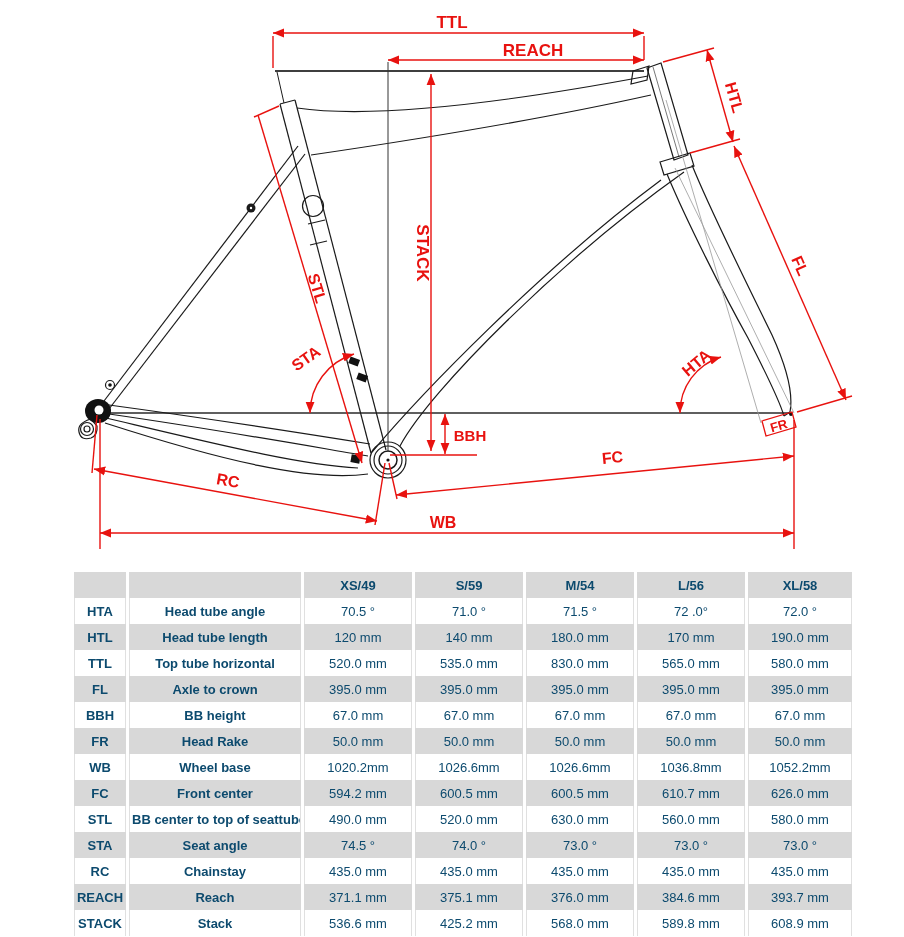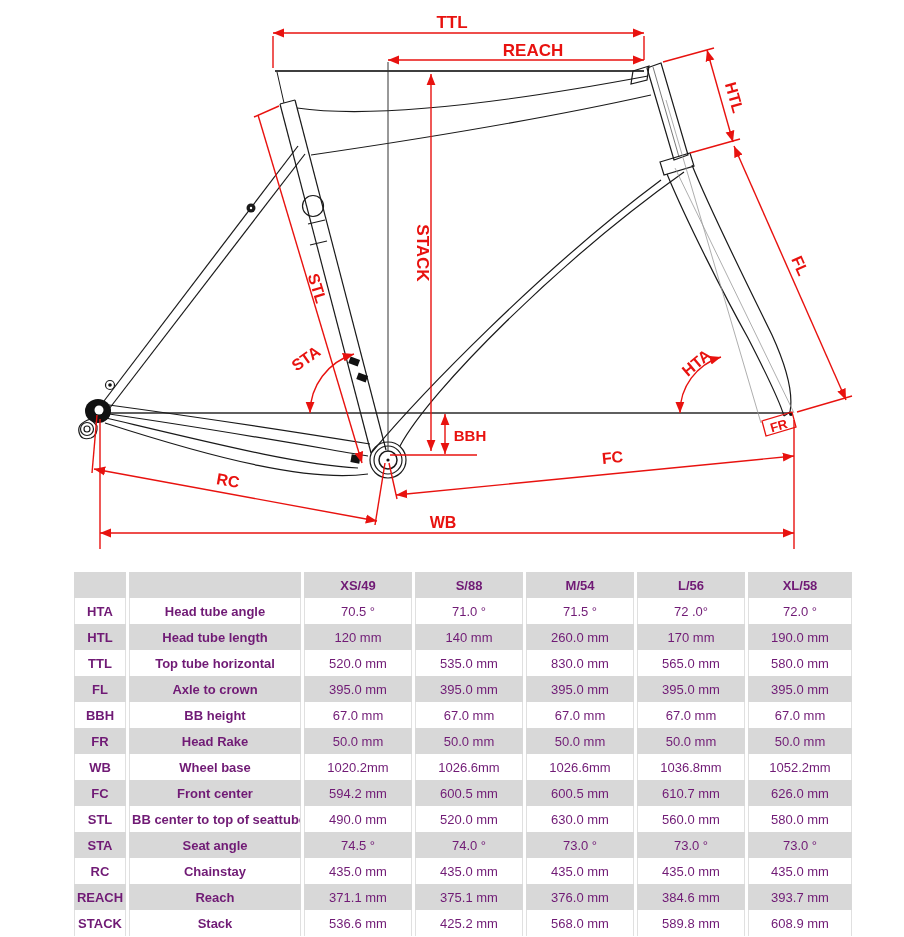--- a/index.html
+++ b/index.html
@@ -1,21 +1,21 @@
 <!DOCTYPE html>
 <html><head>
 <meta charset="utf-8">
 <style>
   html,body{margin:0;padding:0;background:#fff;}
   #page{position:relative;width:904px;height:937px;background:#fff;overflow:hidden;
         font-family:"Liberation Sans",sans-serif;border-radius:7px;}
   #diagram{position:absolute;left:0;top:0;}
   .dimtext{font-family:"Liberation Sans",sans-serif;font-weight:bold;fill:#e8120f;}
   table.geo{position:absolute;left:71px;top:572px;width:784px;border-collapse:separate;
-            border-spacing:3px 0;table-layout:fixed;font-size:13px;color:#701a75;}
+            border-spacing:3px 0;table-layout:fixed;font-size:13px;color:#0c4a6e;}
   table.geo th,table.geo td{height:26px;padding:0 2px;text-align:center;vertical-align:middle;
             overflow:hidden;white-space:nowrap;}
   table.geo tr.gray th,table.geo tr.gray td{background:#d8d8d8;}
   table.geo tr.white td{background:#fff;border-left:1px solid #e0e0e0;border-right:1px solid #e0e0e0;}
   table.geo th{font-weight:bold;}
   table.geo td.abbr,table.geo td.name{font-weight:bold;}
 </style>
 </head>
 <body>
 
@@ -193,42 +193,42 @@
         <col style="width:108px">
         <col style="width:108px">
     <col style="width:108px">
         <col style="width:104px">
   </colgroup>
   <thead>
         <tr class="gray">
           <th></th>
           <th></th>
           <th>XS/49</th>
-          <th>S/88</th>
+          <th>S/59</th>
           <th>M/54</th>
           <th>L/56</th>
           <th>XL/58</th>
         </tr>
       </thead>
   <tbody>
         <tr class="white">
           <td class="abbr">HTA</td>
           <td class="name">Head tube angle</td>
           <td class="value">70.5 °</td>
           <td class="value">71.0 °</td>
           <td class="value">71.5 °</td>
           <td class="value">72 .0°</td>
           <td class="value">72.0 °</td>
         </tr>
         <tr class="gray">
           <td class="abbr">HTL</td>
           <td class="name">Head tube length</td>
           <td class="value">120 mm</td>
           <td class="value">140 mm</td>
-          <td class="value">260.0 mm</td>
+          <td class="value">180.0 mm</td>
           <td class="value">170 mm</td>
           <td class="value">190.0 mm</td>
         </tr>
         <tr class="white">
           <td class="abbr">TTL</td>
           <td class="name">Top tube horizontal</td>
           <td class="value">520.0 mm</td>
           <td class="value">535.0 mm</td>
           <td class="value">830.0 mm</td>
           <td class="value">565.0 mm</td>

